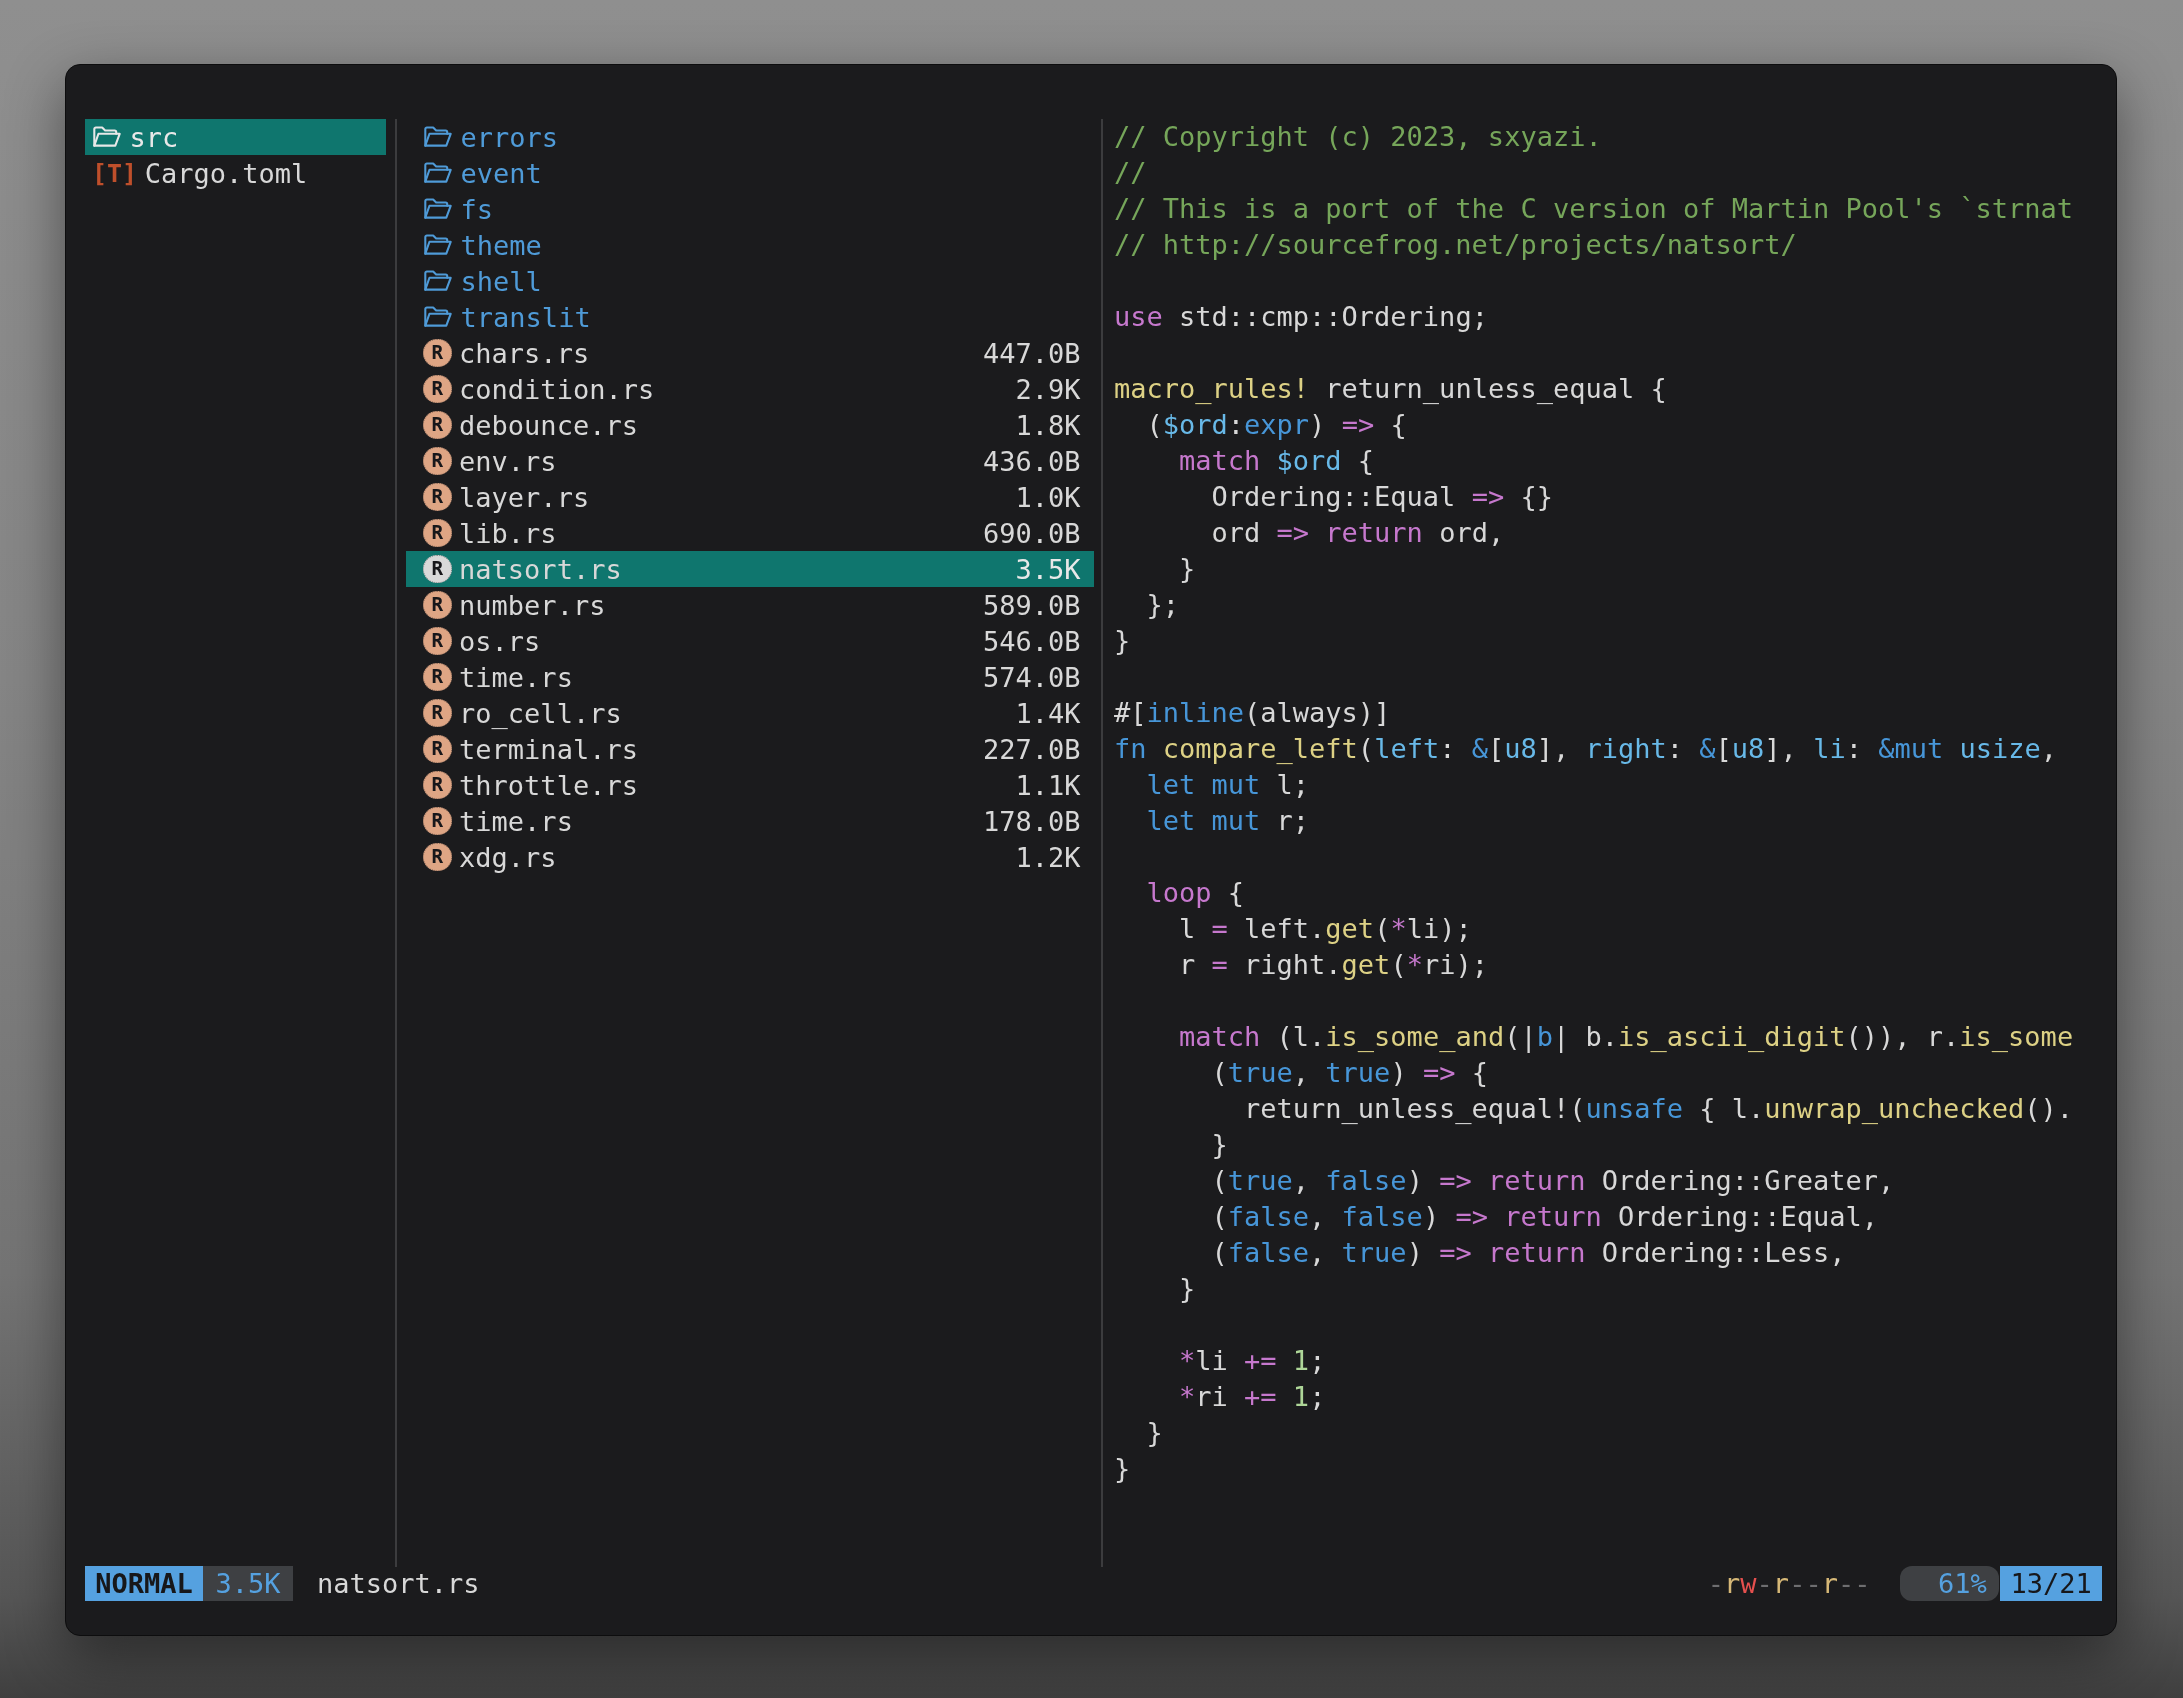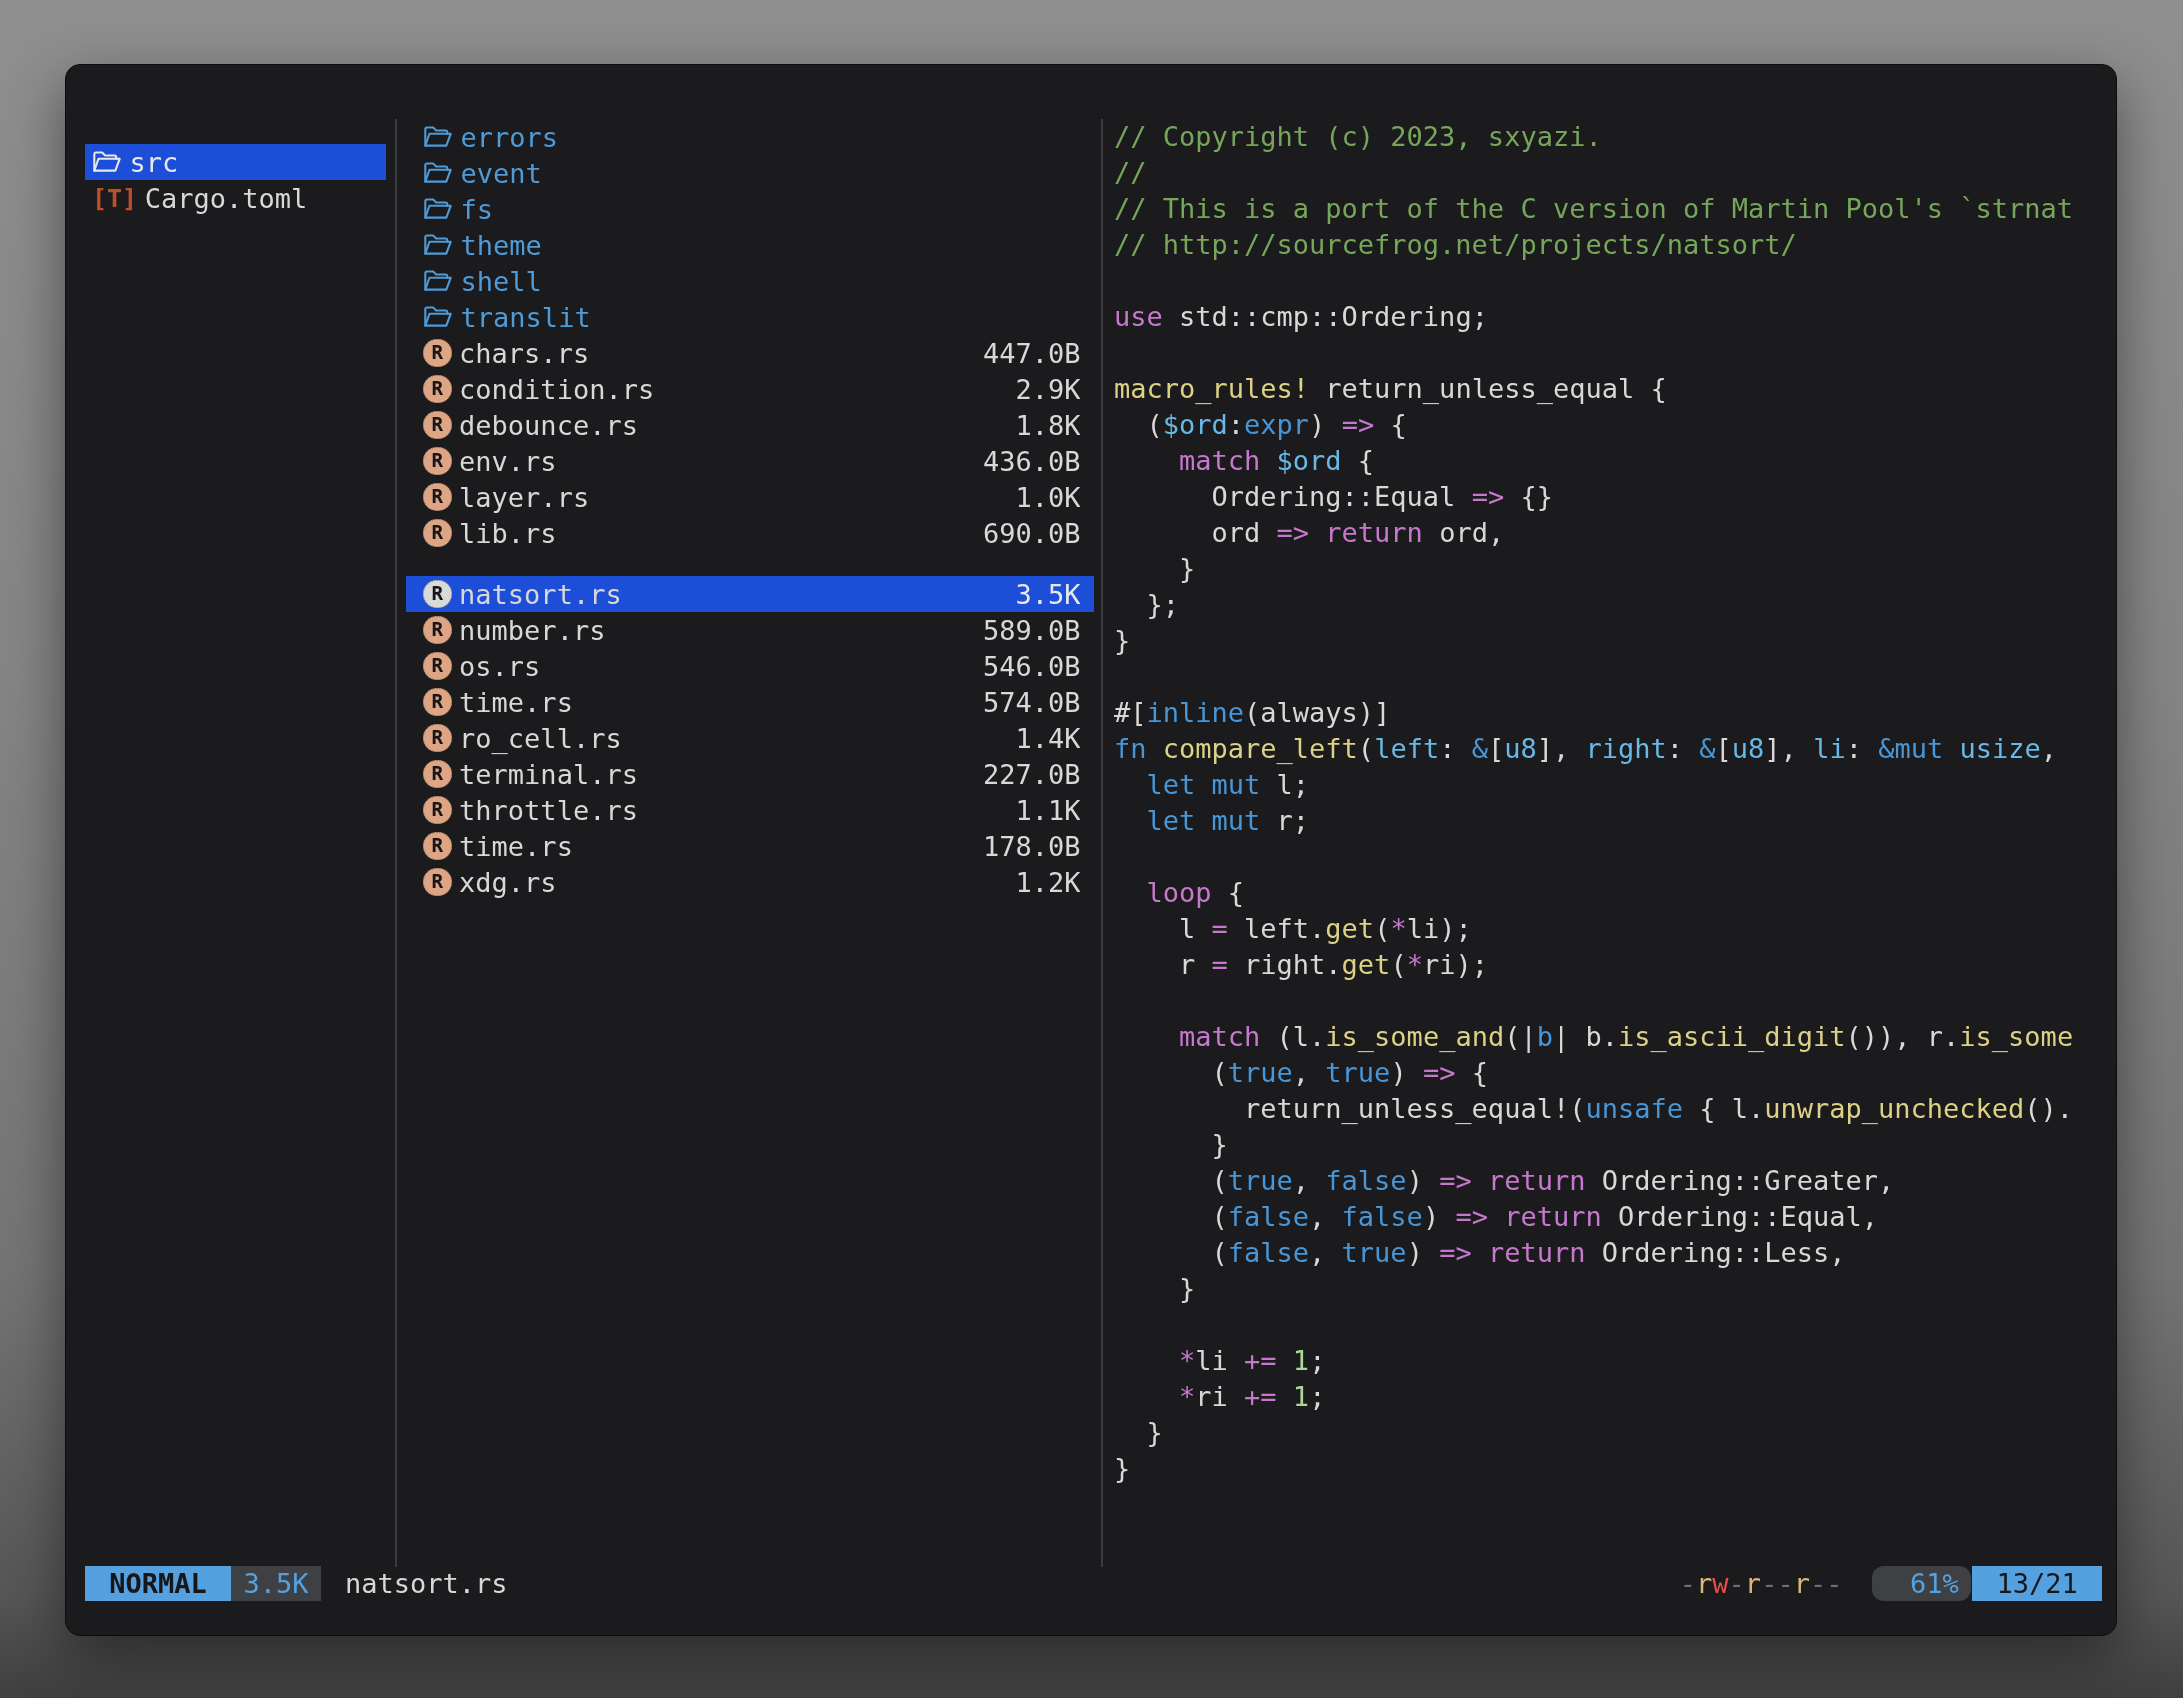--- a/index.html
+++ b/index.html
@@ -21,21 +21,21 @@
   #divider-2{left:1035px;}
 
   
   #parent-pane{position:absolute;left:19.3px;top:54px;width:301px;}
   #current-pane{position:absolute;left:340px;top:54px;width:688px;}
   #preview-pane{position:absolute;left:1048px;top:54px;width:989px;height:1448px;overflow:hidden;}
 
   .pane-row{display:flex;align-items:center;height:36px;box-sizing:border-box;}
   #parent-pane .pane-row{padding:0 6.7px;}
   #current-pane .pane-row{padding:0 13.4px 0 17px;}
-  .pane-row.selected{background:#1d4ed8;margin-top:25px;}
+  .pane-row.selected{background:#0f766e;}
   .row-label{white-space:pre;}
   #current-pane .dir-label{color:#4f9bd8;}
   #current-pane .file-label{color:#d8d8d8;}
   .pane-row.selected .row-label{color:#e8e8e8;}
   .row-size{margin-left:auto;color:#d8d8d8;white-space:pre;}
   .pane-row.selected .row-size{color:#e8e8e8;}
 
   
   .icon{flex:0 0 auto;margin-right:7.6px;}
   svg.folder{width:30px;height:26px;color:#4f9bd8;display:block;}
@@ -58,21 +58,21 @@
   .tok-cy{color:#68b9e8;}
   .tok-w{color:#d8d8d8;}
   .tok-g{color:#aed698;}
 
   
   #status-bar{
     position:absolute;left:19.3px;right:14.3px;top:1501px;height:35px;
     display:flex;align-items:center;font-size:27px;
   }
   .chip{height:35px;display:flex;align-items:center;white-space:pre;box-sizing:border-box;}
-  .chip.mode{background:#55a1e0;color:#17171a;font-weight:bold;padding:0 24px;}
+  .chip.mode{background:#55a1e0;color:#17171a;font-weight:bold;padding:0 10px;}
   .chip.gray{background:#3e4043;color:#55a1e0;padding:0 12.6px;}
   #status-filename{margin-left:24px;color:#d8d8d8;white-space:pre;}
   #perms{margin-left:auto;white-space:pre;}
   .pm-dash{color:#6e6e70;}
   .pm-read{color:#d6b877;}
   .pm-write{color:#e5504e;}
   #percent-chip{margin-left:30px;min-width:99px;justify-content:flex-end;border-radius:12px;}
   #position-chip{margin-left:1px;font-weight:normal;}
 </style>
 </head>

